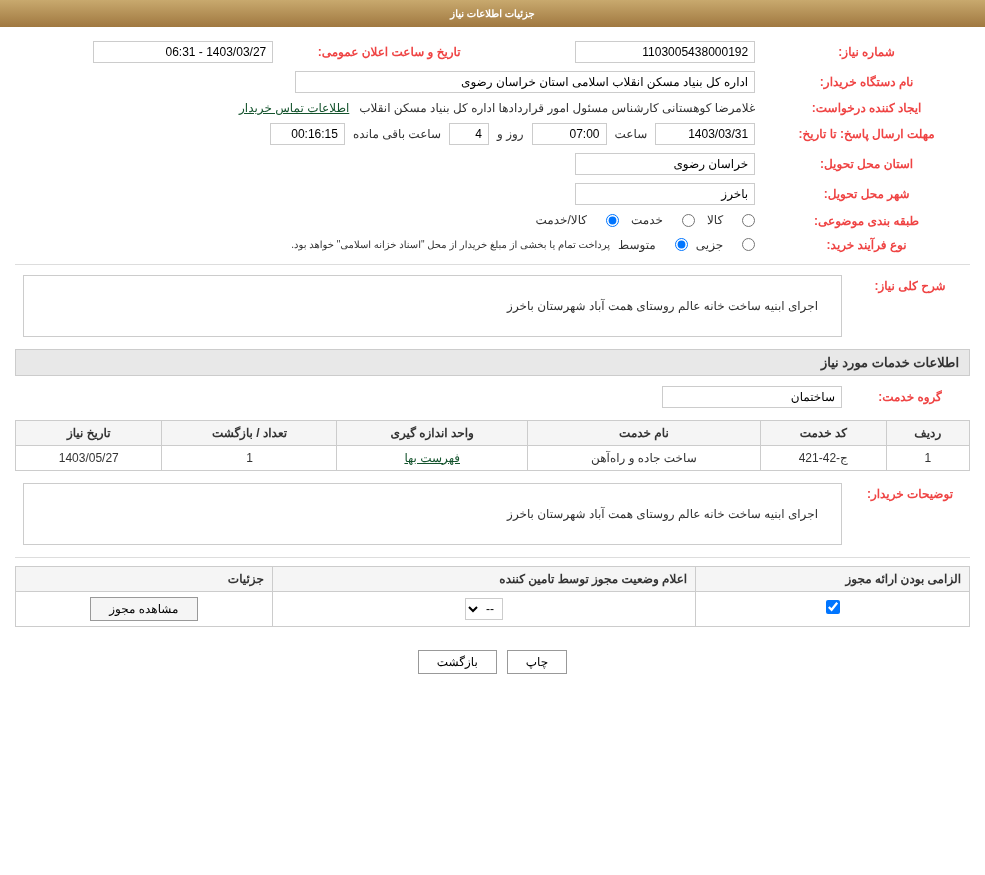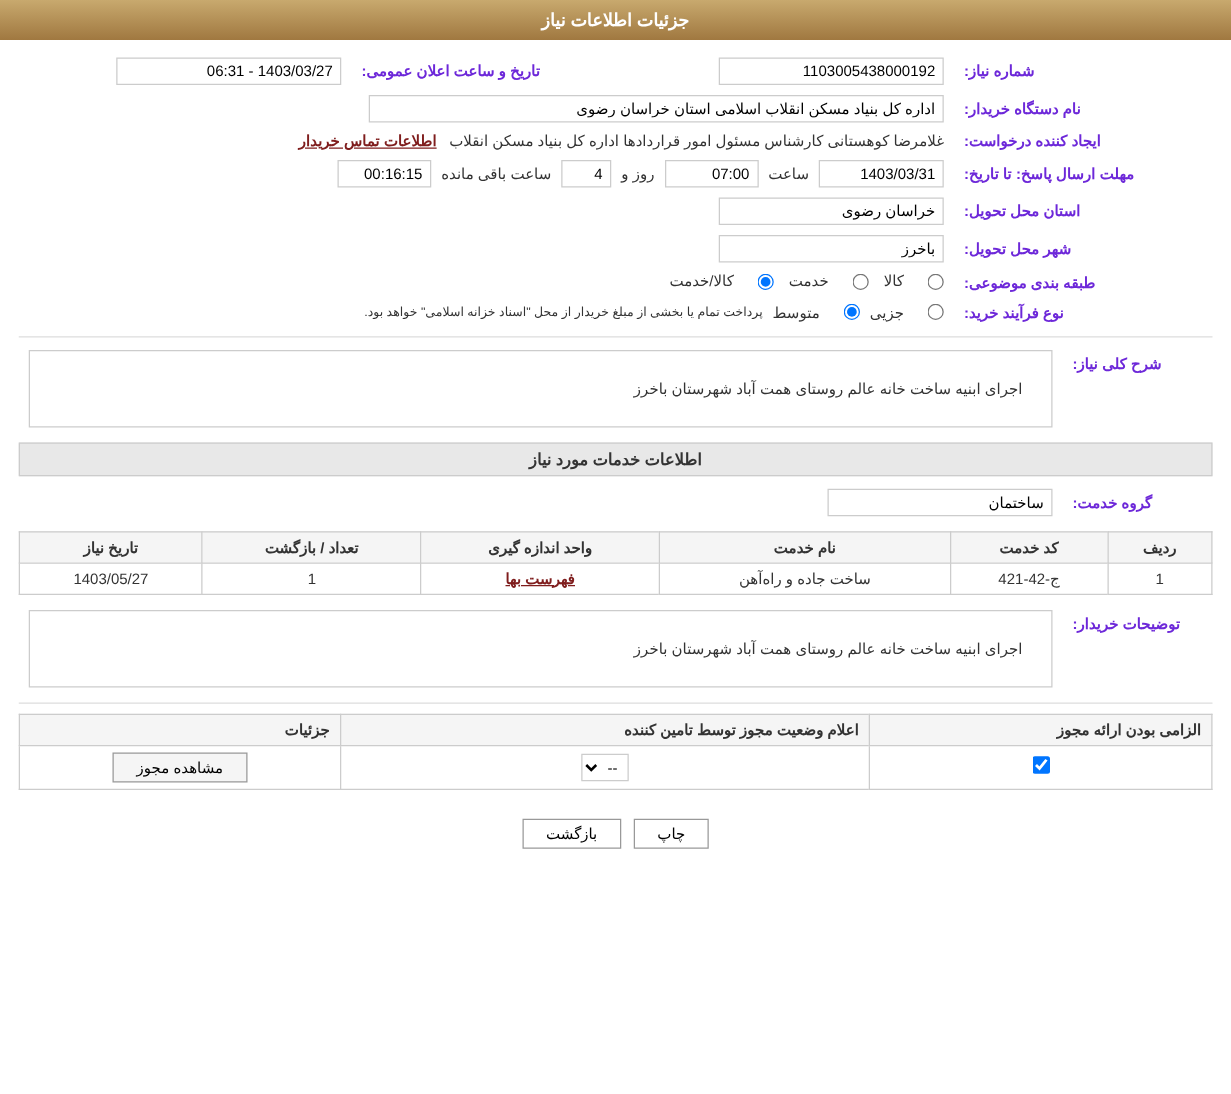--- a/index.html
+++ b/index.html
@@ -22,54 +22,53 @@
     .info-table {
       width: 100%;
       border-collapse: collapse;
       margin-bottom: 8px;
     }
     .info-table td {
       padding: 4px 8px;
       vertical-align: middle;
     }
     .label-cell {
-      text-align: left;
+      text-align: center;
       white-space: nowrap;
-      color: #6d28d9;
+      color: #ef4444;
       font-weight: bold;
       width: auto;
     }
     .value-cell {
       text-align: right;
     }
     .input-field {
       border: 1px solid #ccc;
       padding: 3px 6px;
       background: #fff;
       font-size: 12px;
       font-family: Tahoma, Arial, sans-serif;
       direction: rtl;
     }
     .input-medium { width: 180px; }
     .input-small { width: 100px; }
     .input-xsmall { width: 75px; }
     .blue-link {
-      color: #7f1d1d;
+      color: #14532d;
       text-decoration: underline;
       cursor: pointer;
-      font-weight: bold;
     }
     .section-header {
       background: #e8e8e8;
       border: 1px solid #ccc;
       padding: 5px 10px;
       font-weight: bold;
       font-size: 13px;
       margin: 8px 0 6px 0;
-      text-align: center;
+      text-align: right;
     }
     .radio-group {
       display: inline-flex;
       gap: 12px;
       align-items: center;
     }
     .radio-item {
       display: flex;
       align-items: center;
       gap: 19px;
@@ -139,21 +138,21 @@
     .separator-line {
       border: none;
       border-top: 1px solid #ddd;
       margin: 6px 0;
     }
     .section-title-brown {
       background: linear-gradient(to bottom, #c8a96e, #a07840);
       color: #fff;
       text-align: center;
       padding: 8px;
-      font-size: 14px;
+      font-size: 10px;
       font-weight: bold;
     }
     .select-field {
       border: 1px solid #ccc;
       padding: 2px 4px;
       font-size: 12px;
       font-family: Tahoma, Arial, sans-serif;
       direction: rtl;
       background: #fff;
     }

